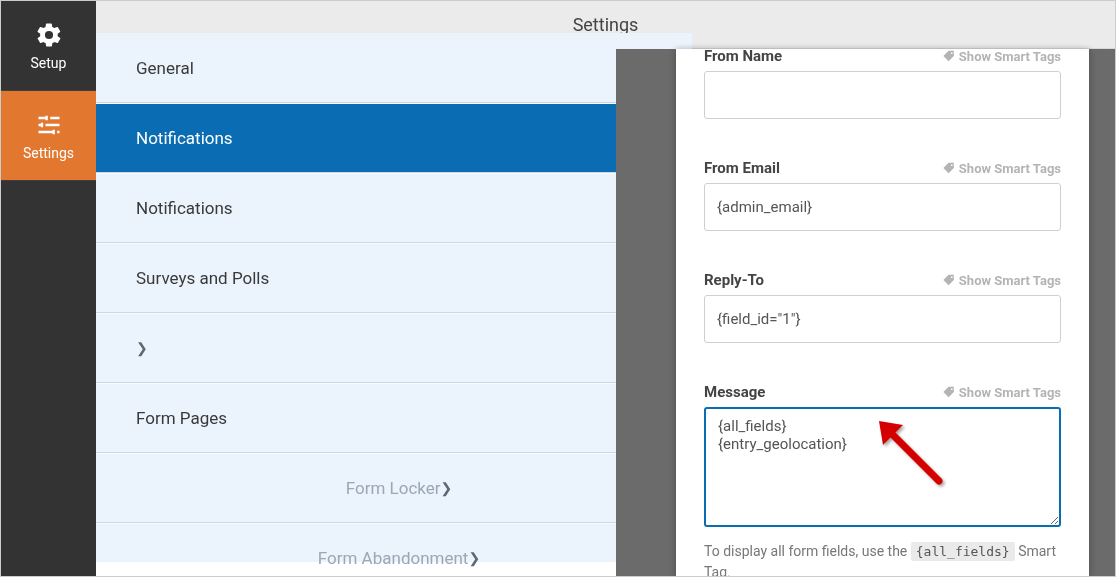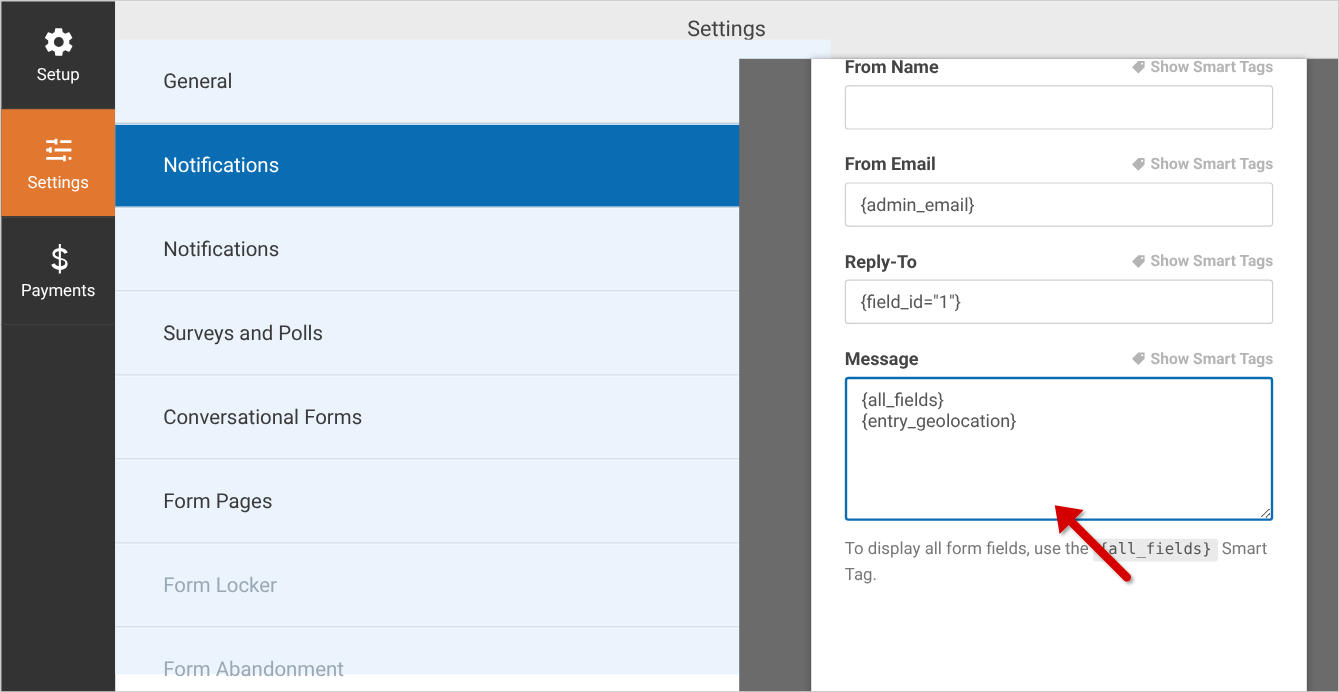--- a/index.html
+++ b/index.html
@@ -79,21 +79,21 @@
     font-size: 17px;
     border-bottom: 1px solid #cfd8e0;
     border-top: 1px solid #f7fbff;
     cursor: pointer;
   }
   .settings-panel .sitem:first-child { border-top: none; }
   .settings-panel .sitem.active {
     background: #0a6db3;
     color: #fff;
   }
-  .settings-panel .sitem.disabled { color: #9aa8b5; }
+  .settings-panel .sitem.disabled { color: #9aa8b5; justify-content: center; }
   .settings-panel .sitem .chev { font-size: 14px; color: #5b6875; }
   .settings-panel .sitem.active .chev { color: #fff; }
 
   
   .canvas-bg {
     position: absolute;
     left: 615px;
     top: 48px;
     width: 501px;
     height: 529px;
@@ -107,41 +107,41 @@
     top: 48px;
     width: 413px;
     height: 529px;
     background: #fff;
     padding: 0 28px;
     overflow: hidden;
     box-shadow: -2px 0 6px rgba(0,0,0,0.15), 2px 0 6px rgba(0,0,0,0.15);
   }
 
   .field-block { margin-top: 8px; }
-  .field-block + .field-block { margin-top: 20px; }
+  .field-block + .field-block { margin-top: 40px; }
   .field-row {
     display: flex;
     align-items: center;
     justify-content: space-between;
     margin-bottom: 6px;
     font-weight: bold;
   }
   .field-label { font-size: 15px; color: #444; }
   .smart-tags {
     display: inline-flex;
     align-items: center;
     gap: 4px;
     color: #b4b4b4;
     font-size: 13px;
     cursor: pointer;
   }
   .smart-tags svg { width: 14px; height: 14px; fill: #b4b4b4; transform: rotate(90deg); }
   .text-input {
     width: 100%;
-    height: 37px;
+    height: 48px;
     border: 1px solid #cfcfcf;
     border-radius: 3px;
     padding: 0 12px;
     font-size: 15px;
     color: #555;
     font-family: inherit;
   }
   .text-input::placeholder { color: #888; }
   .msg-area {
     width: 100%;
@@ -188,26 +188,20 @@
         <path d="M19.4 13a7.5 7.5 0 0 0 .1-1 7.5 7.5 0 0 0-.1-1l2.1-1.6a.5.5 0 0 0 .1-.6l-2-3.5a.5.5 0 0 0-.6-.2l-2.5 1a7.3 7.3 0 0 0-1.7-1l-.4-2.6a.5.5 0 0 0-.5-.4h-4a.5.5 0 0 0-.5.4L9 5.1a7.3 7.3 0 0 0-1.7 1l-2.5-1a.5.5 0 0 0-.6.2l-2 3.5a.5.5 0 0 0 .1.6L4.5 11a7.5 7.5 0 0 0-.1 1 7.5 7.5 0 0 0 .1 1l-2.1 1.6a.5.5 0 0 0-.1.6l2 3.5a.5.5 0 0 0 .6.2l2.5-1a7.3 7.3 0 0 0 1.7 1l.4 2.6a.5.5 0 0 0 .5.4h4a.5.5 0 0 0 .5-.4l.4-2.6a7.3 7.3 0 0 0 1.7-1l2.5 1a.5.5 0 0 0 .6-.2l2-3.5a.5.5 0 0 0-.1-.6zM12 15.5A3.5 3.5 0 1 1 15.5 12 3.5 3.5 0 0 1 12 15.5z"></path>
       </svg>
     <span>Setup</span>
   </div>
   <div class="nav-item active">
     <svg viewBox="0 0 24 24">
         <path d="M3 5h8v2H3zM13 5h8v2h-8zM9 4h2v4H9zM3 11h4v2H3zM9 11h12v2H9zM5 10h2v4H5zM3 17h14v2H3zM19 17h2v2h-2zM15 16h2v4h-2z"></path>
       </svg>
     <span>Settings</span>
   </div>
-  <div class="nav-item">
-    <svg viewBox="0 0 24 24">
-        <path d="M12 2v3c-2.5.2-4.5 1.6-4.5 4 0 2.3 1.9 3.3 4.5 4v4.9c-1.4-.2-2.6-1-3-2.1l-2.4 1c.8 2.1 2.8 3.4 5.4 3.6V23h1.5v-2.6c2.7-.2 4.8-1.7 4.8-4.2 0-2.5-2-3.5-4.8-4.2V7.1c1.2.2 2.2.9 2.6 1.9l2.3-1c-.8-1.9-2.6-3-4.9-3.2V2zm0 5.1v4.2c-1.7-.5-2.8-1-2.8-2.1s1.1-1.9 2.8-2.1zm1.5 6.2c2 .5 3.1 1.1 3.1 2.3s-1.2 2.1-3.1 2.3z"></path>
-      </svg>
-    <span>Payments</span>
-  </div>
 </div>
 
 <div class="header">
   <div class="header-title">Settings</div>
 </div>
 
 <div class="settings-panel">
   <div class="sitem">
     <span>General</span>
     <span class="chev">❯</span>
@@ -218,21 +212,20 @@
   </div>
   <div class="sitem">
     <span>Notifications</span>
     <span class="chev">❯</span>
   </div>
   <div class="sitem">
     <span>Surveys and Polls</span>
     <span class="chev">❯</span>
   </div>
   <div class="sitem">
-    <span>Conversational Forms</span>
     <span class="chev">❯</span>
   </div>
   <div class="sitem">
     <span>Form Pages</span>
     <span class="chev">❯</span>
   </div>
   <div class="sitem disabled">
     <span>Form Locker</span>
     <span class="chev">❯</span>
   </div>

